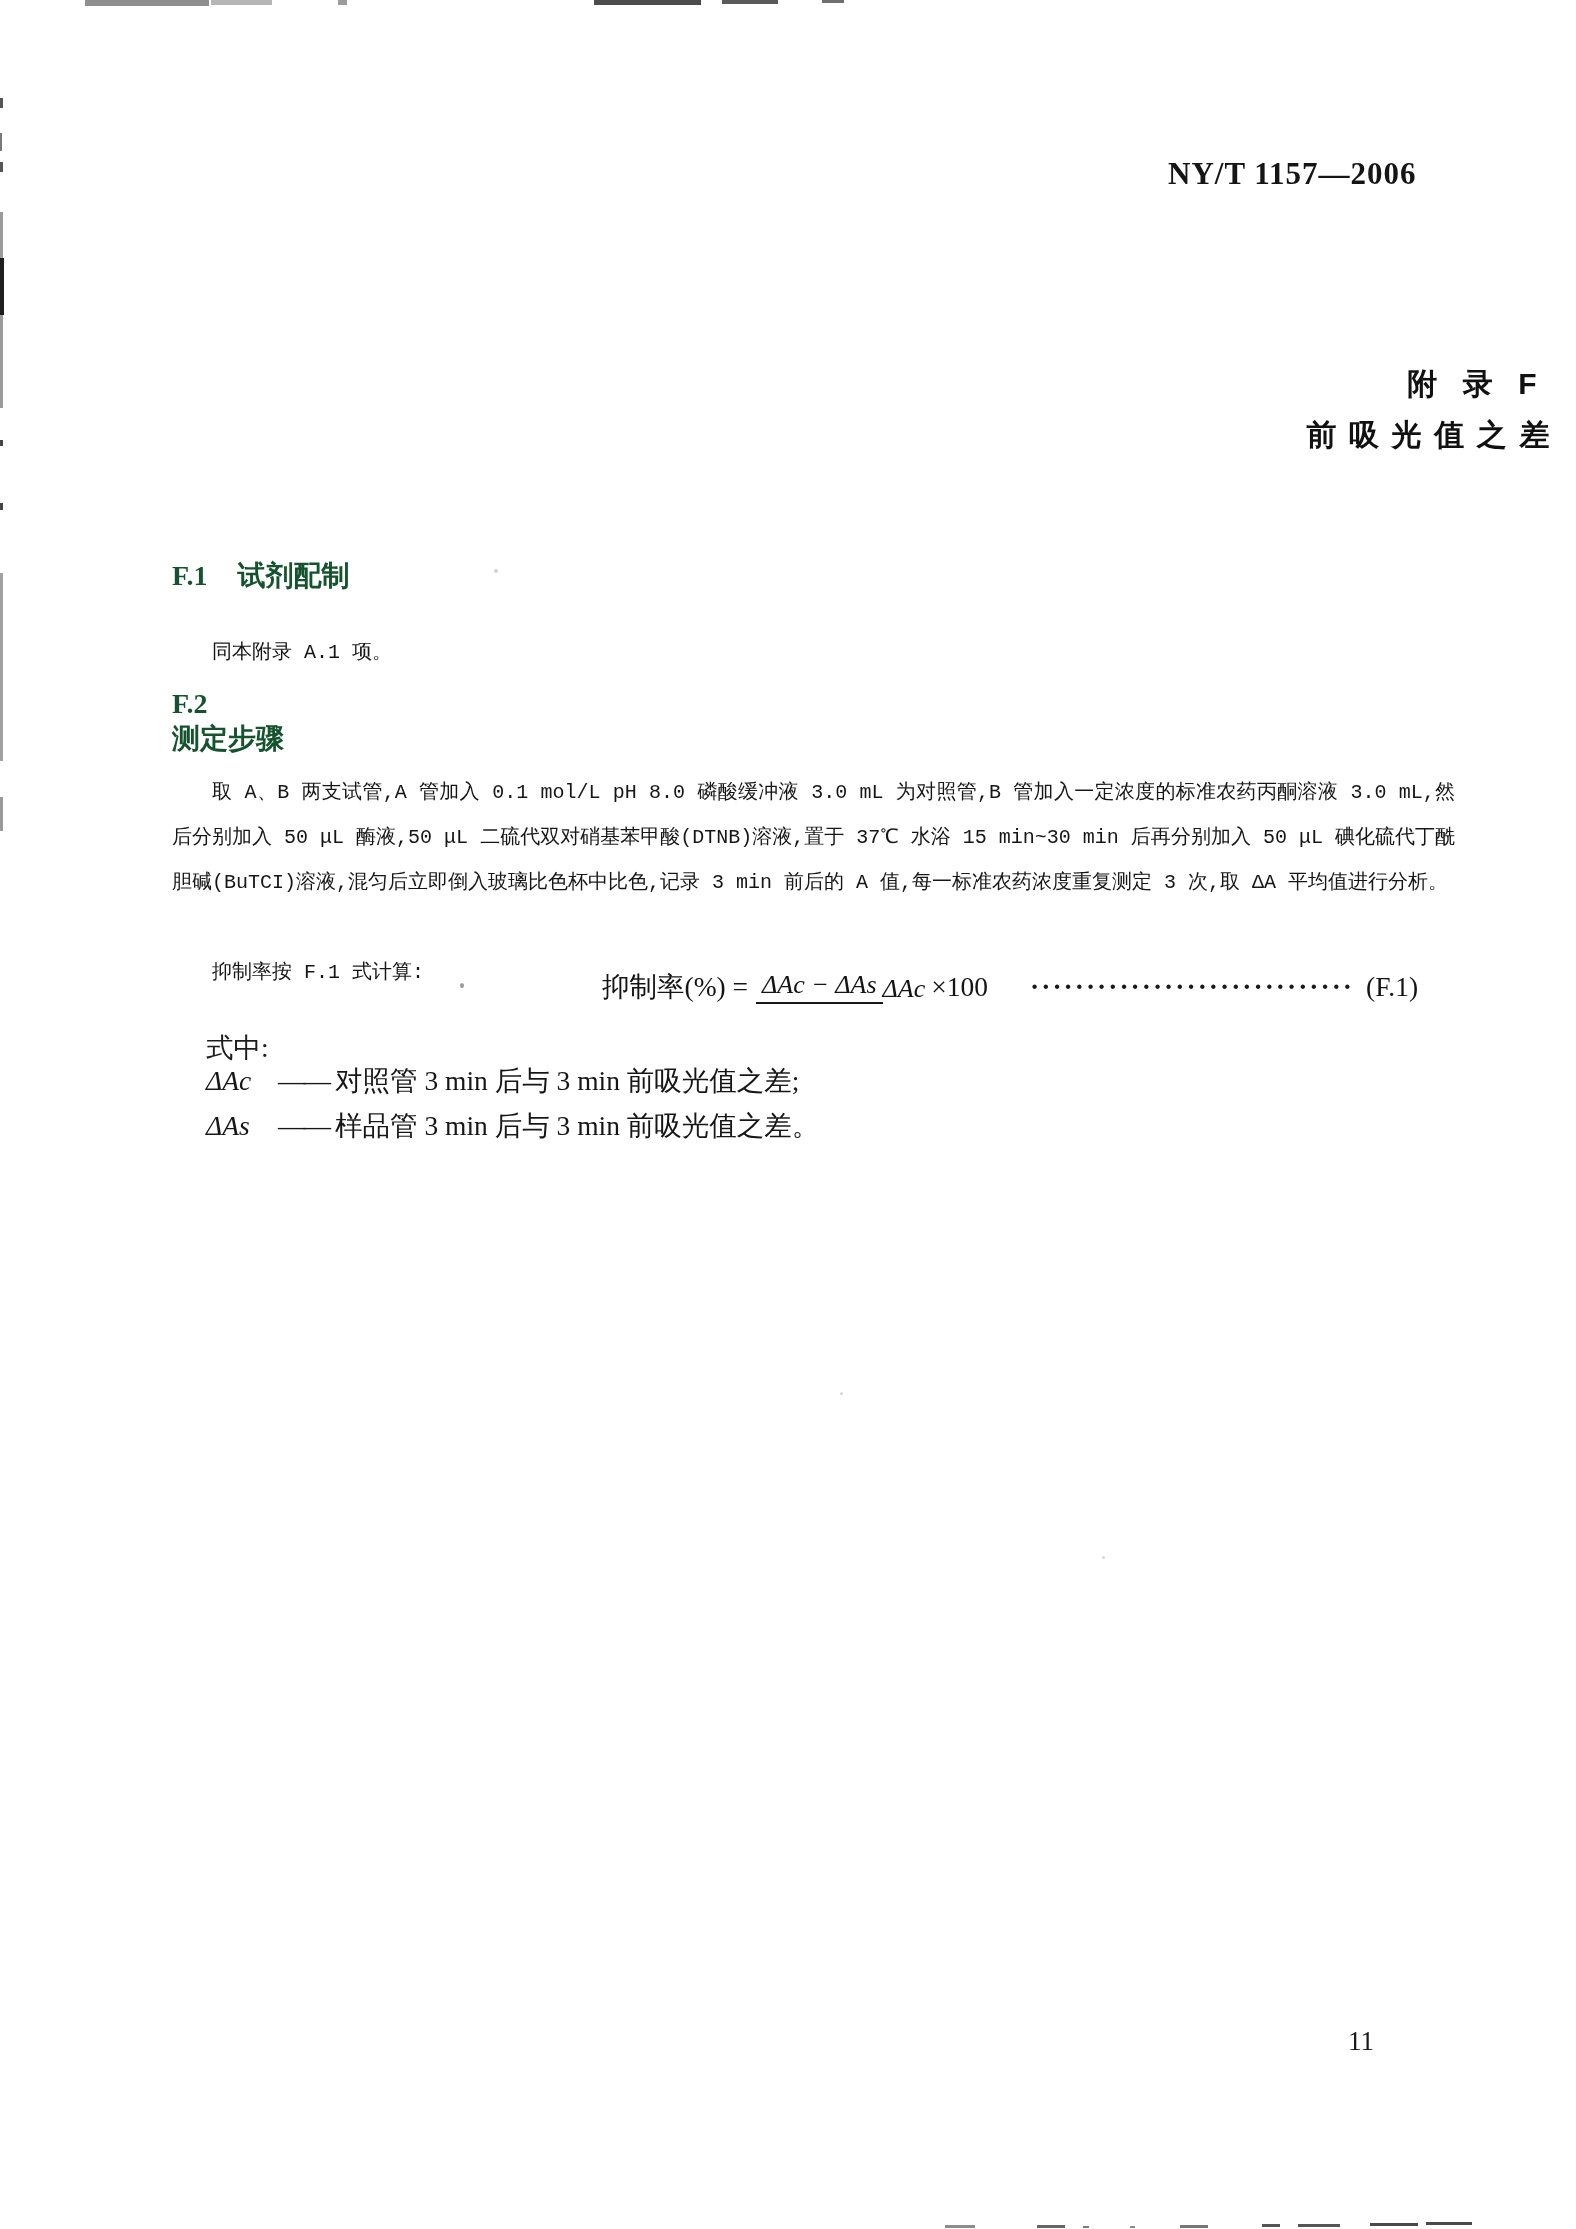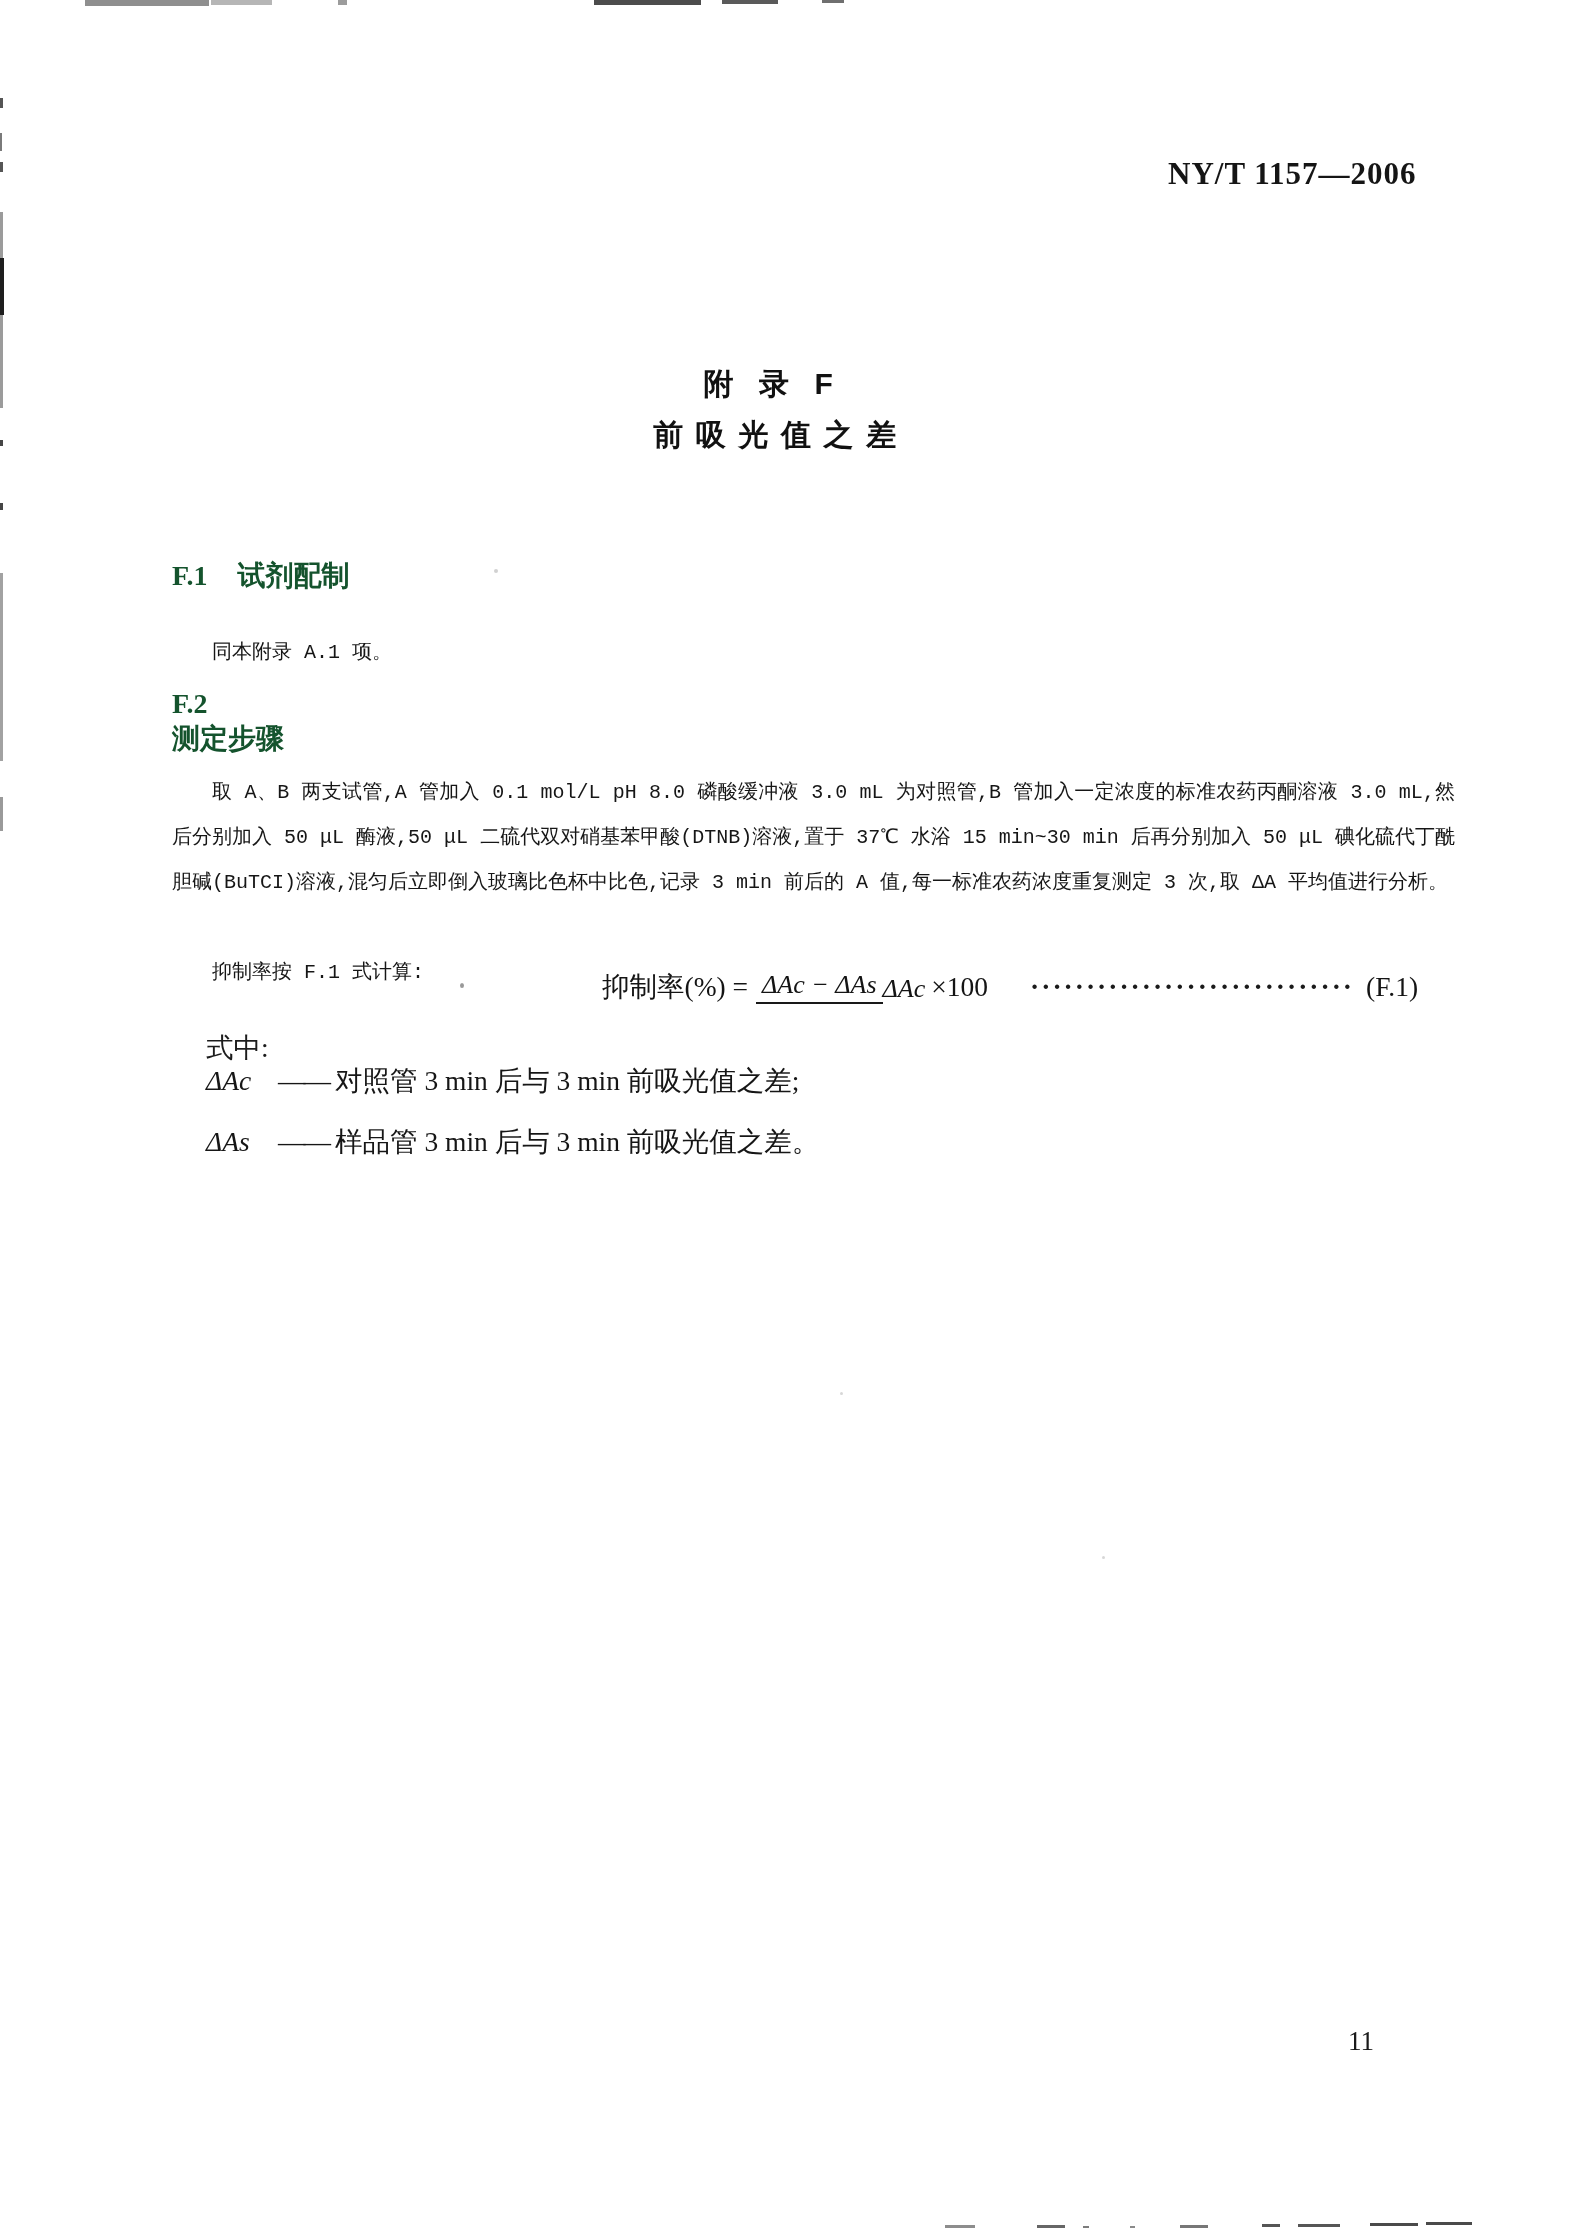--- a/index.html
+++ b/index.html
@@ -17,21 +17,21 @@
   .std-number {
     position: absolute; left: 1168px; top: 156px;
     font-family: "Liberation Serif", "DejaVu Serif", serif;
     font-weight: 700; font-size: 31px; letter-spacing: 1px;
     color: #151515;
   }
 
   
   .title-block {
     position: absolute; left: 0; top: 364px; width: 1562px;
-    text-align: center;
+    text-align: right;
     font-family: "Liberation Sans", "DejaVu Sans", sans-serif;
     font-weight: 700; color: #111;
   }
   .title-line1 { font-size: 30px; letter-spacing: 0.85em; margin-bottom: 10px; }
   .title-line2 { font-size: 28px; letter-spacing: 0.12em; margin-bottom: 11px; }
   .title-line3 { font-size: 30px; letter-spacing: 0.42em; }
 
   
   .content { position: absolute; left: 172px; top: 0; width: 1283px; }
 
@@ -73,21 +73,21 @@
   }
   .f-label { margin-left: 16px; white-space: nowrap; }
 
   .where-label { position: absolute; left: 34px; top: 1030px; font-size: 27.5px; }
 
   .def-row {
     position: absolute; left: 34px; display: flex; align-items: baseline;
     font-size: 27.5px; color: #161616; white-space: nowrap;
   }
   .def-1 { top: 1063px; }
-  .def-2 { top: 1108px; margin-top: 16px; }
+  .def-2 { top: 1108px; }
   .def-sym { font-style: italic; min-width: 64px; }
   .def-dash { margin: 0 6px 0 8px; letter-spacing: -2px; }
 
   
   .page-num {
     position: absolute; left: 1348px; top: 2026px;
     font-size: 27px; color: #1a1a1a;
   }
 
   

